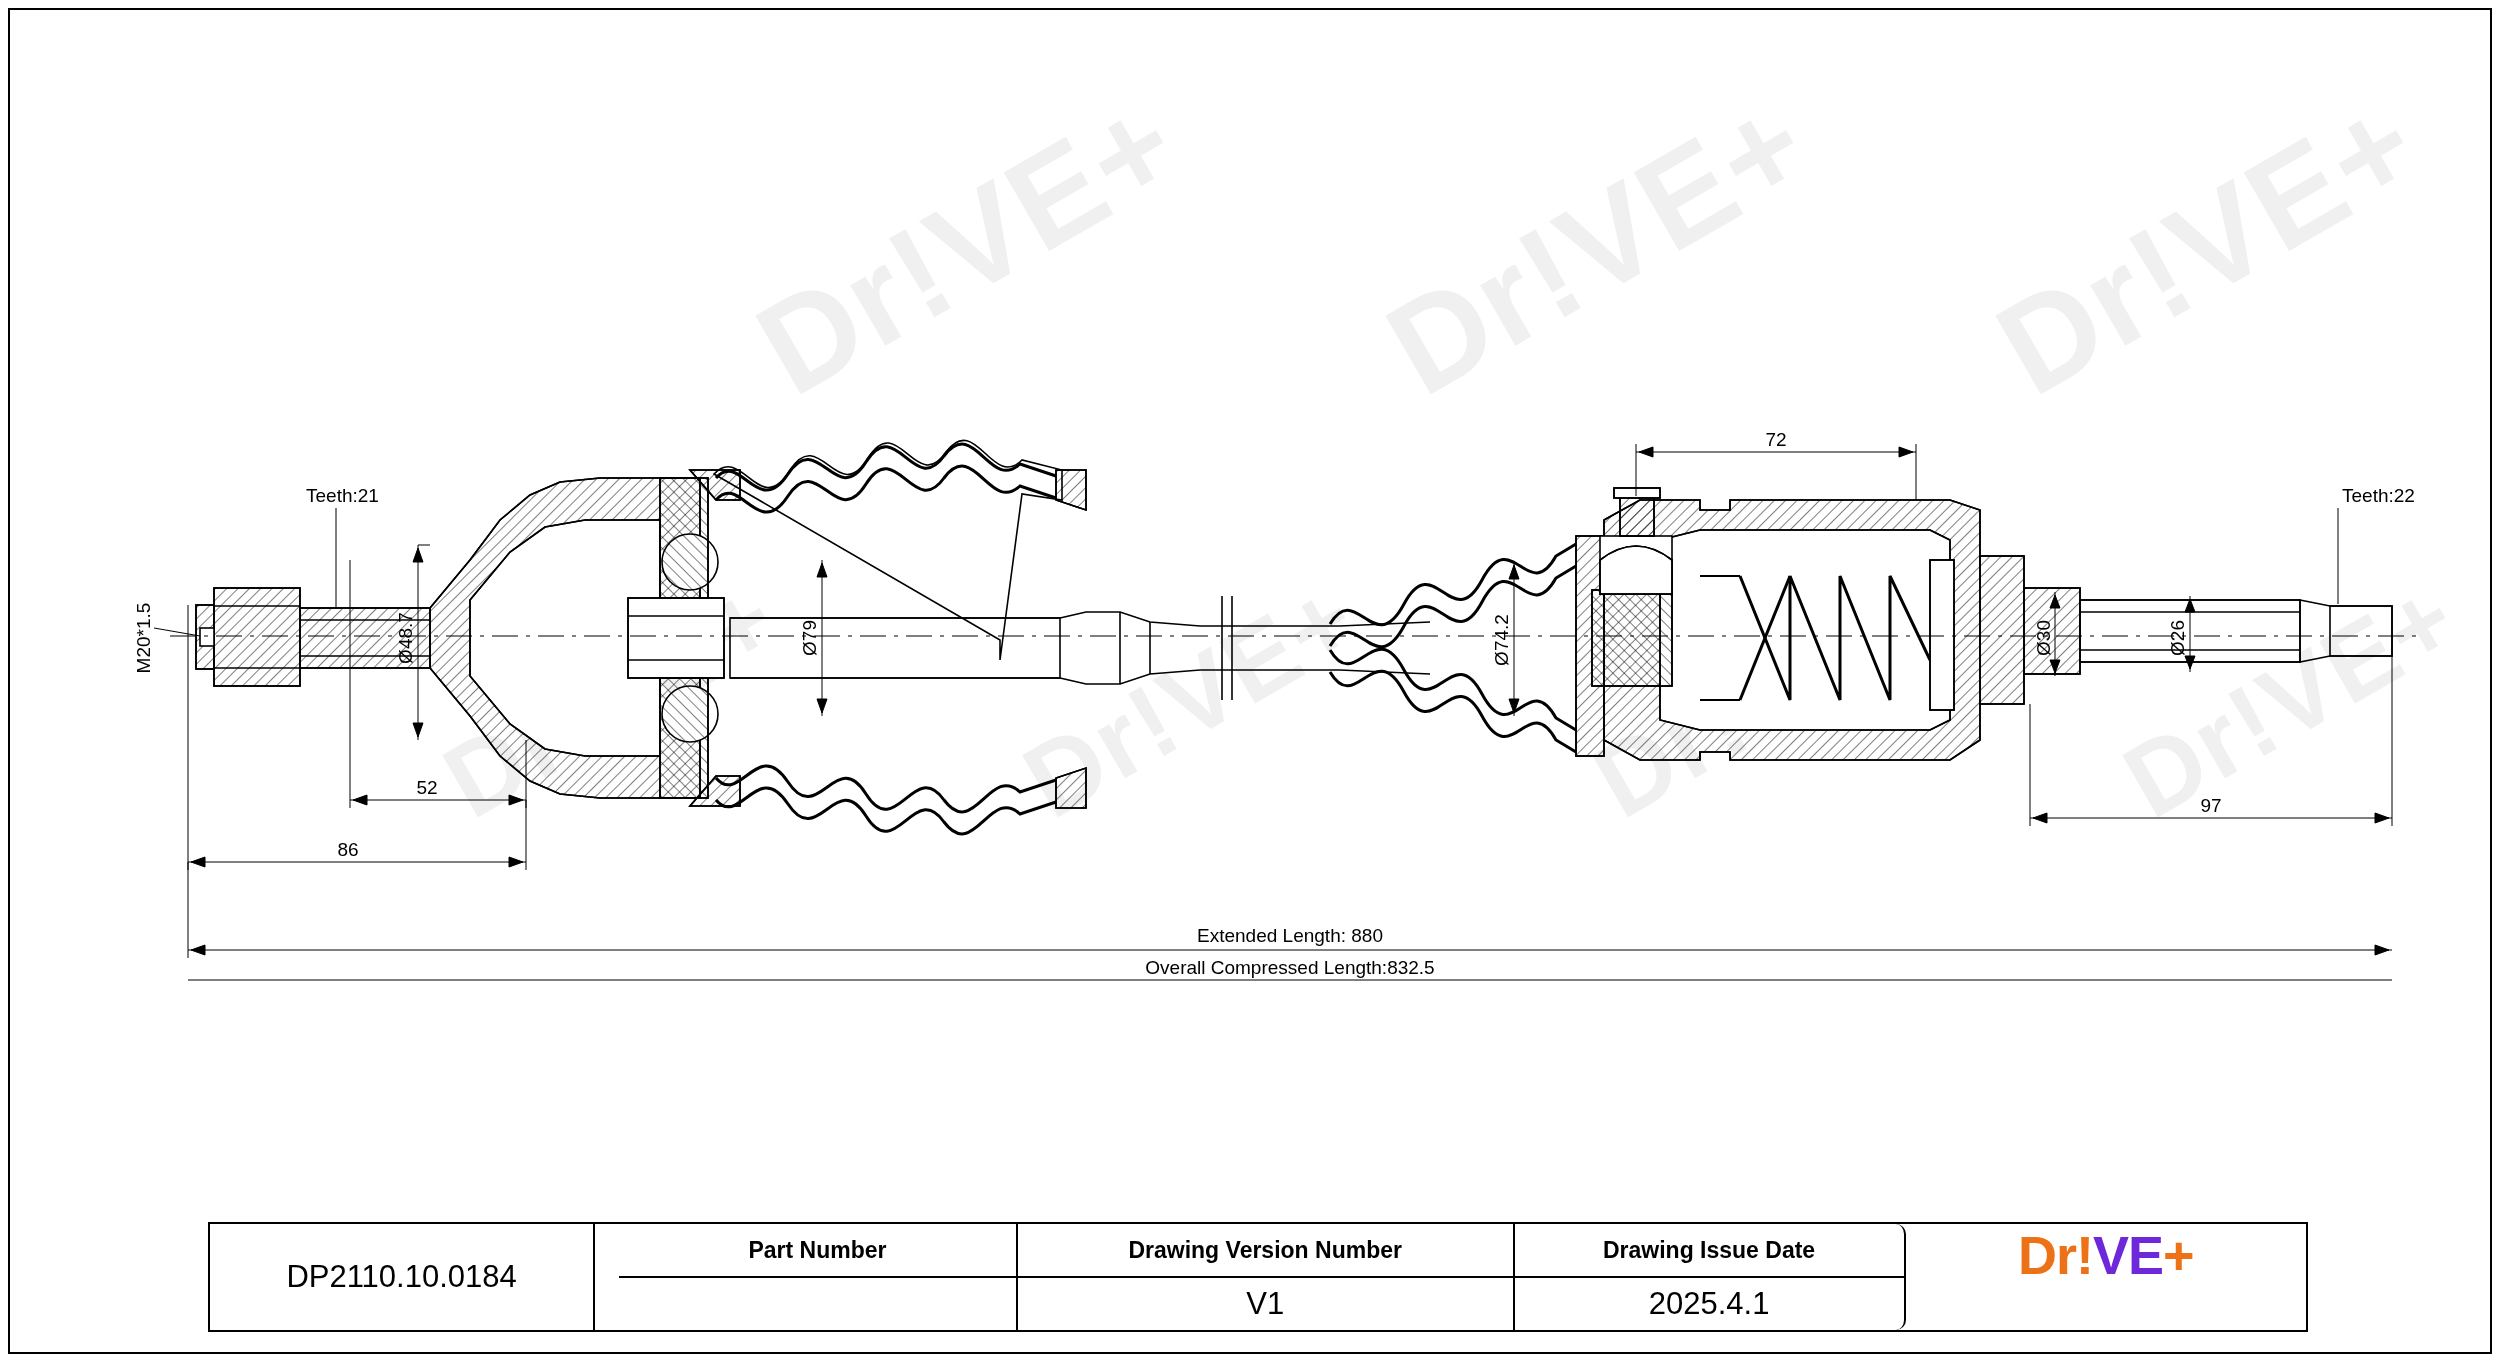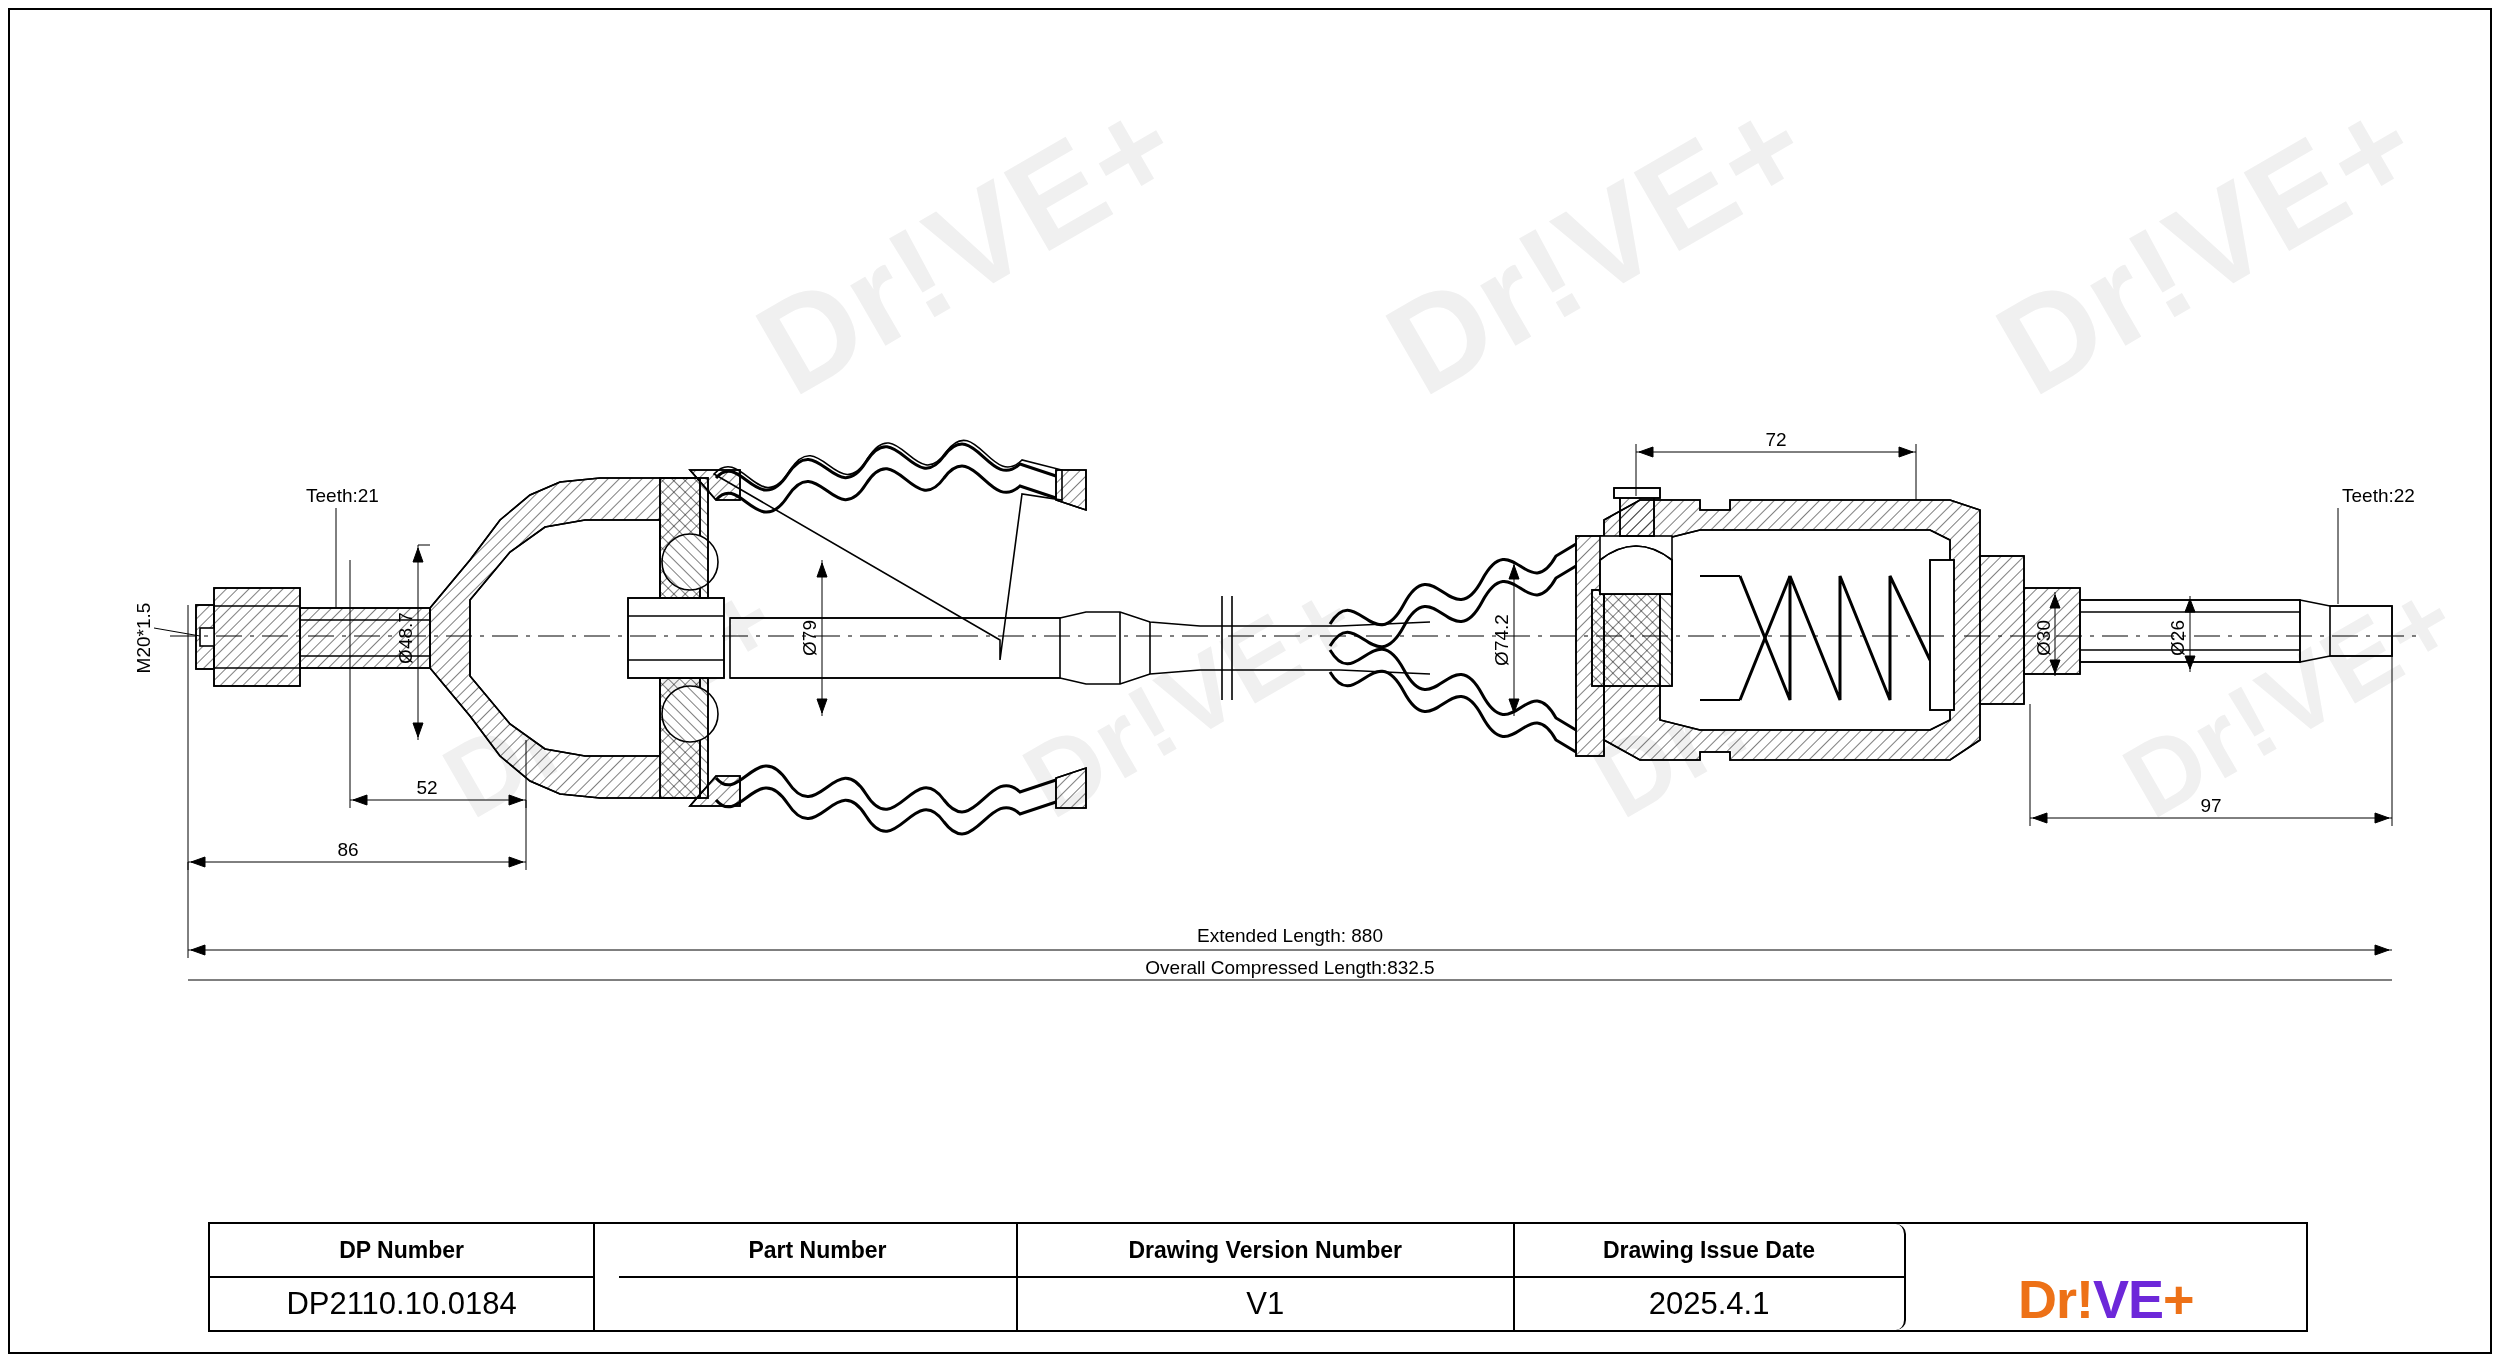--- a/index.html
+++ b/index.html
@@ -20,21 +20,21 @@
   
   .tbl{position:absolute;left:208px;top:1222px;width:2100px;height:110px;border:2px solid #000;box-sizing:border-box;display:flex;background:#fff;}
   .tcol{display:flex;flex-direction:column;border-right:2px solid #000;box-sizing:border-box;}
   .tcol:last-child{border-right:none;}
   .thead{height:52px;display:flex;align-items:center;justify-content:center;border-bottom:2px solid #000;font-size:23px;font-weight:bold;}
   .tcell{flex:1;display:flex;align-items:center;justify-content:center;font-size:31px;}
   .c1{width:400px;}
   .c2{width:414px;margin-left:24px;}
   .c3{width:516px;}
   .c4{width:406px;border-radius:10px;}
-  .c5{width:416px;display:flex;flex-direction:row;align-items:flex-end;justify-content:center;}
+  .c5{width:416px;display:flex;flex-direction:row;align-items:flex-start;justify-content:center;}
 
   
   .logo{font-size:54px;font-weight:bold;letter-spacing:-1px;display:flex;align-items:center;}
   .logo .dr{color:#ED7117;}
   .logo .bang{color:#ED7117;}
   .logo .ve{color:#6d28d9;}
   .logo .plus{color:#ED7117;}
 </style>
 </head>
 <body>
@@ -261,21 +261,20 @@
       <text x="348" y="856" font-size="19" text-anchor="middle">86</text>
       <text x="1776" y="446" font-size="19" text-anchor="middle">72</text>
       <text x="2211" y="812" font-size="19" text-anchor="middle">97</text>
       <text x="1290" y="942" font-size="19" text-anchor="middle">Extended  Length: 880</text>
       <text x="1290" y="974" font-size="19" text-anchor="middle">Overall  Compressed  Length:832.5</text>
     </g>
   </svg>
 
   <div class="tbl">
     <div class="tcol c1">
-      <div class="thead">DP Number</div>
       <div class="tcell">DP2110.10.0184</div>
     </div>
     <div class="tcol c2">
       <div class="thead">Part Number</div>
     </div>
     <div class="tcol c3">
       <div class="thead">Drawing Version Number</div>
       <div class="tcell">V1</div>
     </div>
     <div class="tcol c4">

